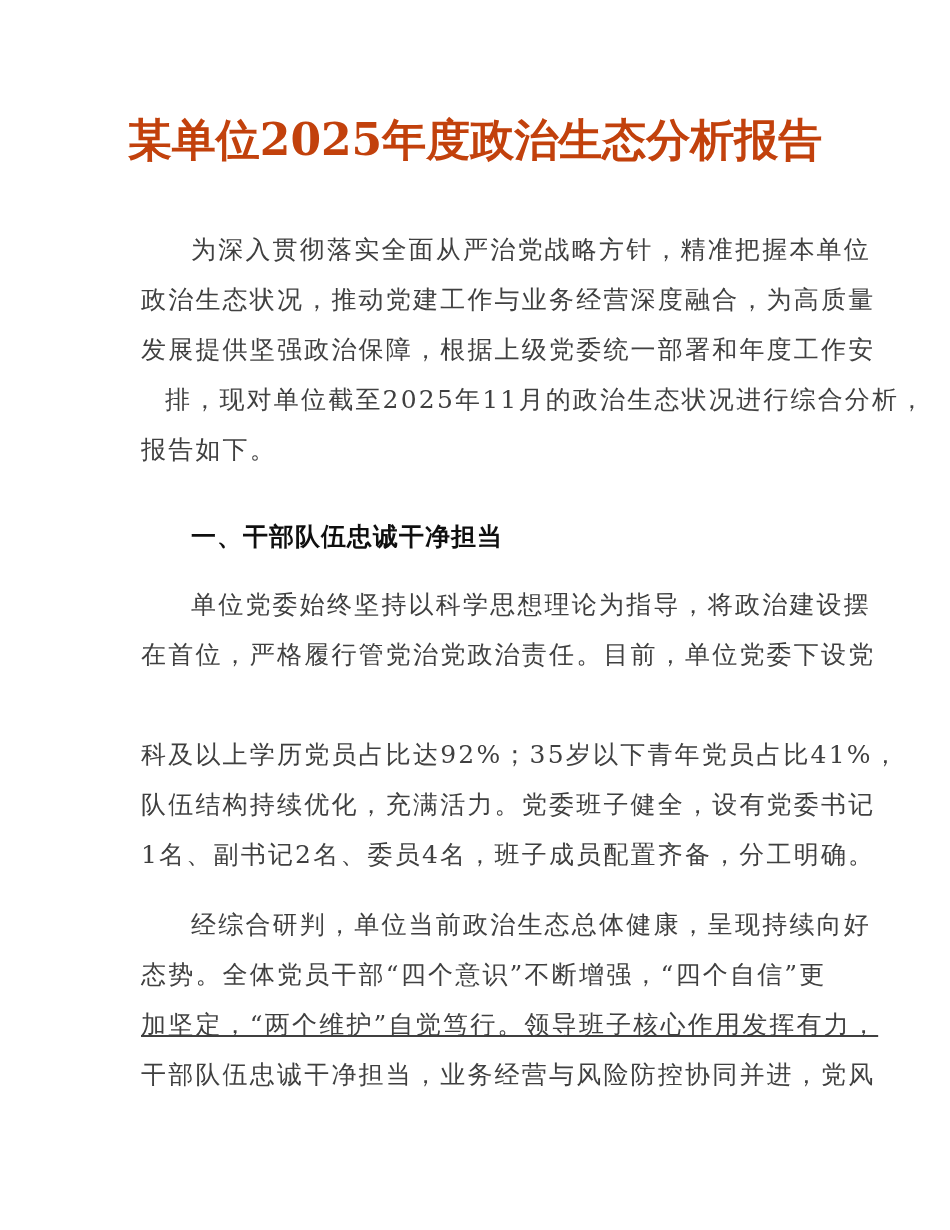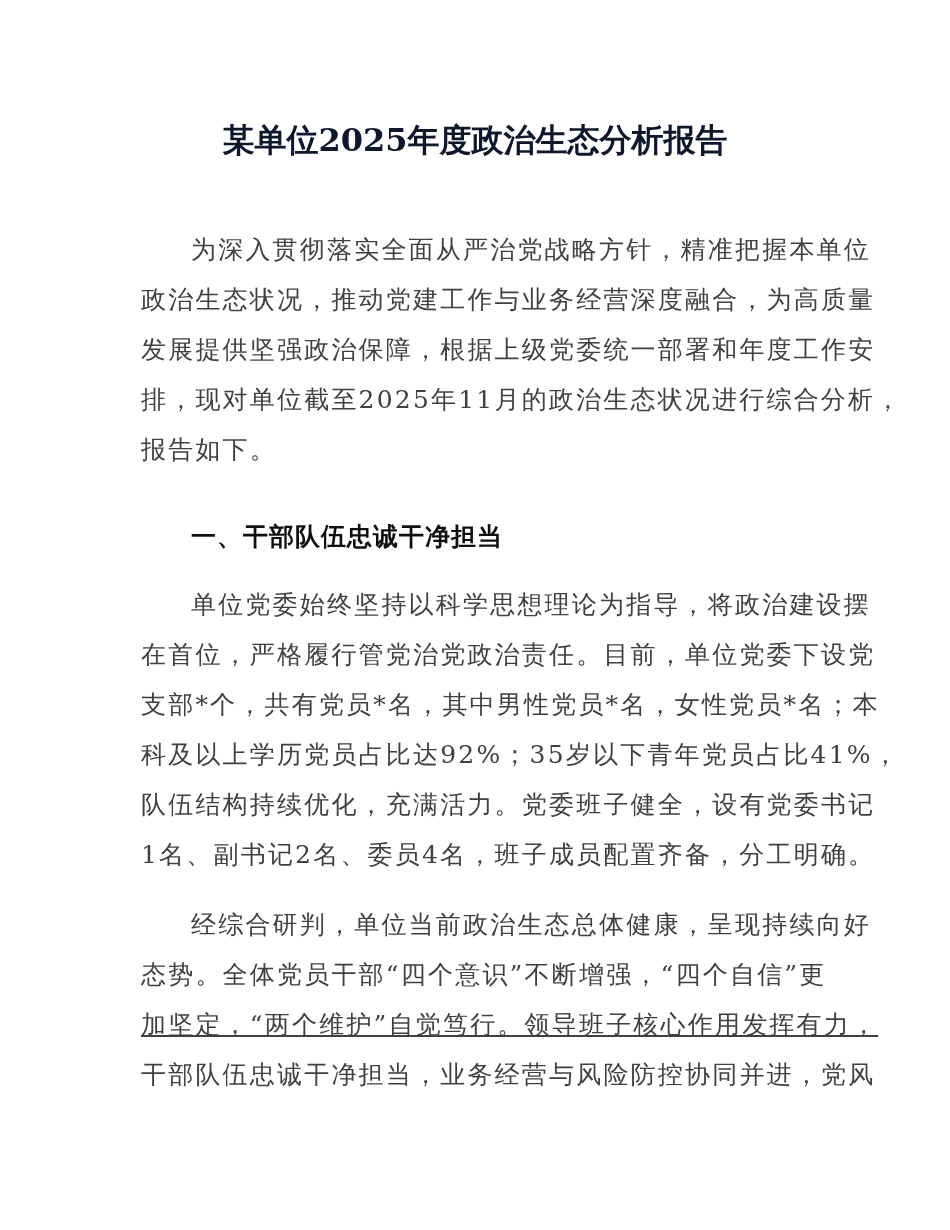--- a/index.html
+++ b/index.html
@@ -19,25 +19,25 @@
     position: absolute;
     left: 0; top: 0;
     width: 950px; height: 1230px;
     background: #ffffff;
   }
   .title {
     position: absolute;
     left: 0; top: 112px;
     width: 950px;
     text-align: center;
-    font-size: 32px;
+    font-size: 44px;
     font-weight: bold;
     letter-spacing: 0px;
     line-height: 56px;
-    color: #0f172a;
+    color: #c2410c;
   }
   .line {
     position: absolute;
     left: 141px;
     width: 680px;
     font-size: 25px;
     line-height: 34px;
     height: 34px;
     white-space: nowrap;
     letter-spacing: 2.2px;
@@ -63,28 +63,27 @@
 </head>
 <body>
 
 <div class="page">
 
   <div class="title">某单位2025年度政治生态分析报告</div>
 
   <div class="line indent justify" style="top:233px;">为深入贯彻落实全面从严治党战略方针，精准把握本单位</div>
   <div class="line justify" style="top:283px;">政治生态状况，推动党建工作与业务经营深度融合，为高质量</div>
   <div class="line justify" style="top:333px;">发展提供坚强政治保障，根据上级党委统一部署和年度工作安</div>
-  <div class="line justify" style="top:383px;">排，现对单位截至2025年11月的政治生态状况进行综合分析，</div>
+  <div class="line justify" style="top:383px;margin-left:24px;">排，现对单位截至2025年11月的政治生态状况进行综合分析，</div>
   <div class="line" style="top:433px;">报告如下。</div>
 
   <div class="heading" style="top:520px;">一、干部队伍忠诚干净担当</div>
 
   <div class="line indent justify" style="top:588px;">单位党委始终坚持以科学思想理论为指导，将政治建设摆</div>
   <div class="line justify" style="top:638px;">在首位，严格履行管党治党政治责任。目前，单位党委下设党</div>
-  <div class="line justify" style="top:688px;">支部*个，共有党员*名，其中男性党员*名，女性党员*名；本</div>
   <div class="line" style="top:738px;">科及以上学历党员占比达92%；35岁以下青年党员占比41%，</div>
   <div class="line justify" style="top:788px;">队伍结构持续优化，充满活力。党委班子健全，设有党委书记</div>
   <div class="line justify" style="top:838px;">1名、副书记2名、委员4名，班子成员配置齐备，分工明确。</div>
 
   <div class="line indent justify" style="top:908px;">经综合研判，单位当前政治生态总体健康，呈现持续向好</div>
   <div class="line justify" style="top:958px;">态势。全体党员干部“四个意识”不断增强，“四个自信”更</div>
   <div class="line justify" style="top:1008px;text-decoration:underline;">加坚定，“两个维护”自觉笃行。领导班子核心作用发挥有力，</div>
   <div class="line justify" style="top:1058px;">干部队伍忠诚干净担当，业务经营与风险防控协同并进，党风</div>
 
 </div>

